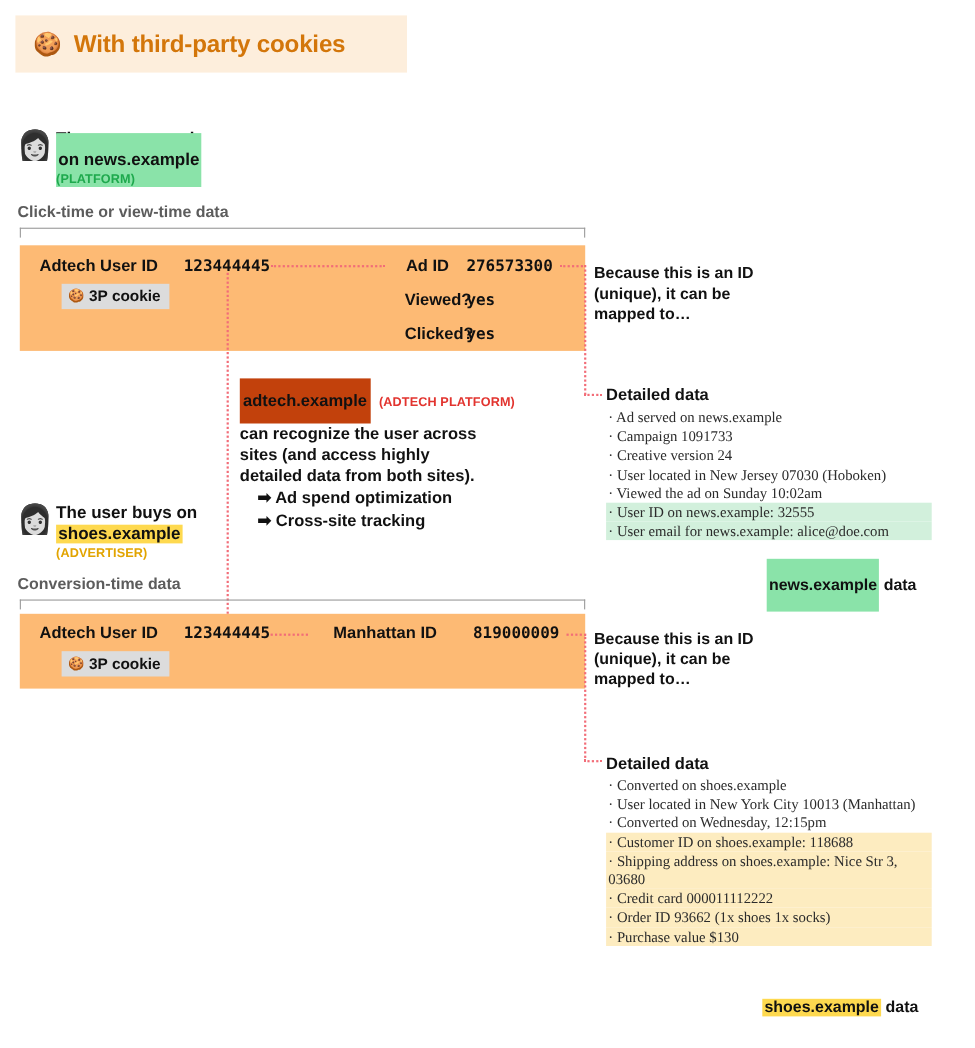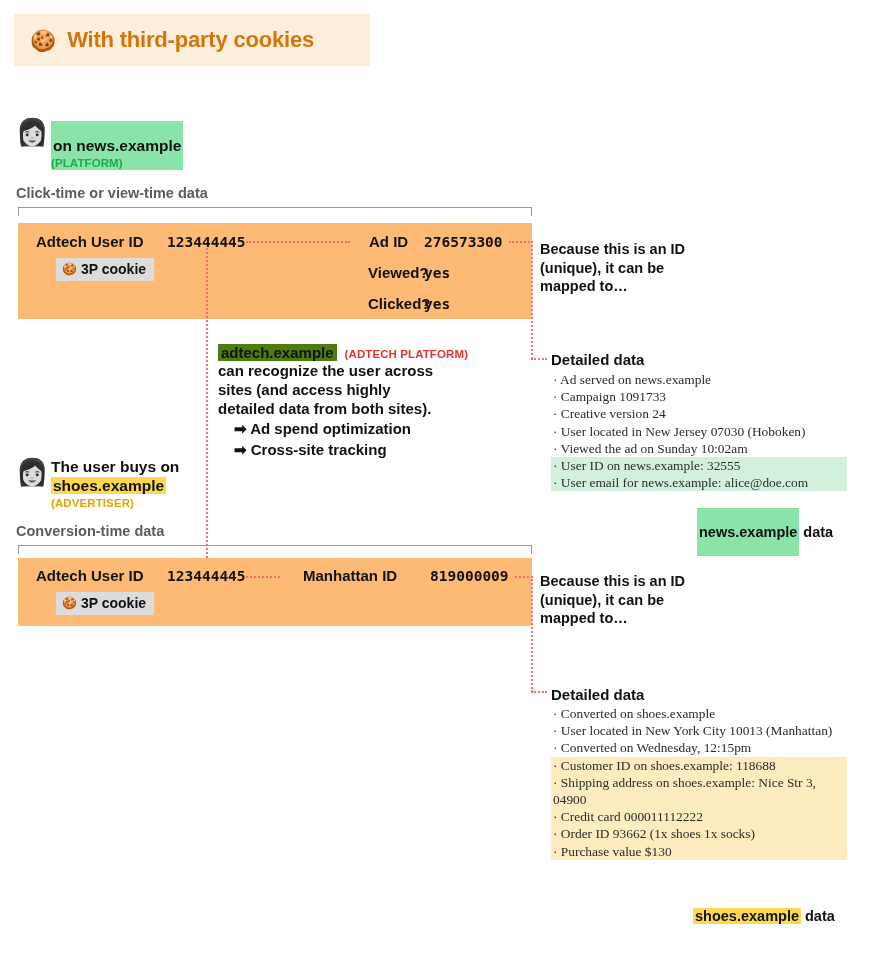--- a/index.html
+++ b/index.html
@@ -66,22 +66,22 @@
   }
   .hl-green {
     background: #8ae3a9;
     padding: 16px 2px;
   }
   .hl-yellow {
     background: #fed94f;
     padding: 0 2px;
   }
   .hl-pink {
-    background: #4d7c0f;
-    padding: 0 3px;
+    background: #c2410c;
+    padding: 12px 3px;
   }
   .role {
     font-size: 11.5px;
     font-weight: bold;
     line-height: 17px;
     letter-spacing: 0.1px;
   }
   .role.publisher { color: #1ea94d; }
   .role.advertiser { color: #e2a400; }
 
@@ -329,21 +329,21 @@
 <div class="dotted-h" style="left:531px; top:691px; width:16px;"></div>
 
 <div class="because-note" style="left:540px; top:572px;">Because this is an ID (unique), it can be mapped to…</div>
 
 <div class="detail-title" style="left:551px; top:686px;">Detailed data</div>
 <div class="detail-panel" id="shoes-detail-panel" style="left:551px; top:705px;">
     <div class="d-line">· Converted on shoes.example</div>
     <div class="d-line">· User located in New York City 10013 (Manhattan)</div>
     <div class="d-line">· Converted on Wednesday, 12:15pm</div>
     <div class="d-line hi-yellow">· Customer ID on shoes.example: 118688</div>
-    <div class="d-line hi-yellow">· Shipping address on shoes.example: Nice Str 3, 04900</div>
+    <div class="d-line hi-yellow">· Shipping address on shoes.example: Nice Str 3, 03680</div>
     <div class="d-line hi-yellow">· Credit card 000011112222</div>
     <div class="d-line hi-yellow">· Order ID 93662 (1x shoes 1x socks)</div>
     <div class="d-line hi-yellow">· Purchase value $130</div>
   </div>
 <div class="data-footer" style="left:693px; top:908px;">
   <span class="hl-yellow">shoes.example</span>
   <span>data</span>
 </div>
 
 </body></html>

